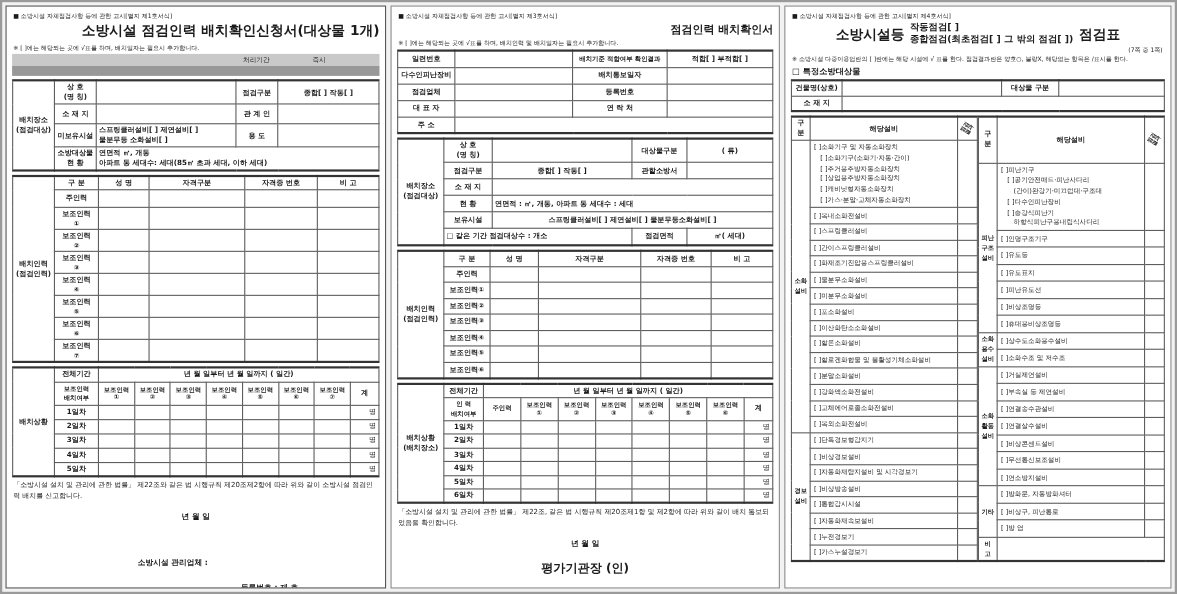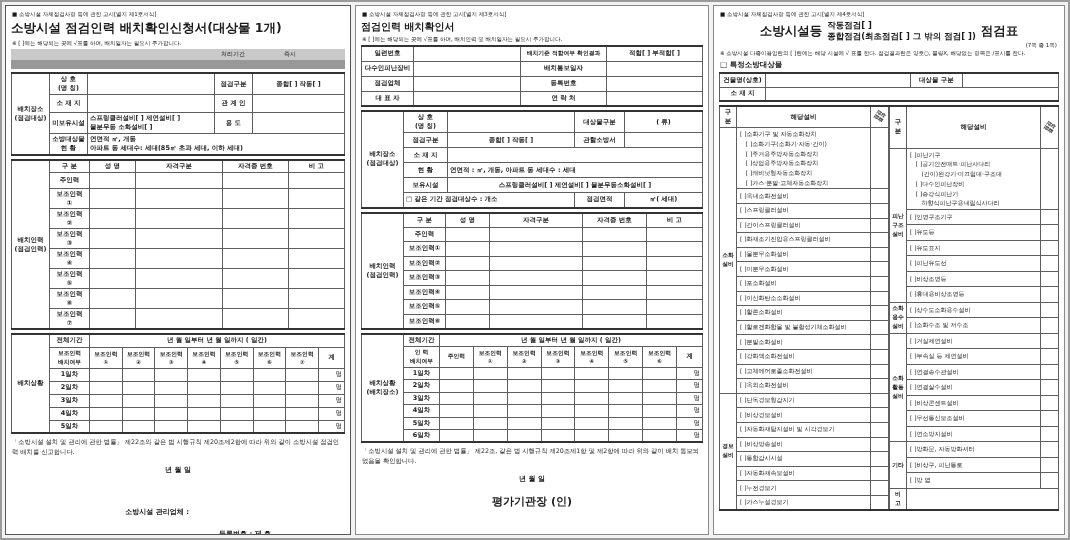--- a/index.html
+++ b/index.html
@@ -6,21 +6,21 @@
   html,body { background:#e0e0e0; }
   body { font-family:"DejaVu Sans","Liberation Sans",sans-serif; color:#1b1b1b; }
   .canvas { width:1070px; height:540px; background:#f2f2f2; border:2px solid #9a9a9a;
             display:flex; gap:4px; padding:3px; overflow:hidden; }
   .page { background:#fff; border:1px solid #8a8a8a; height:530px; padding:4px 5px; overflow:hidden; }
   .p1 { width:346px; border-color:#555; }
   .p2 { width:354px; }
   .p3 { width:352px; }
 
   .notice { font-size:5.5px; margin:1px 0 2px 1px; }
-  .title  { text-align:left; font-weight:bold; }
+  .title  { text-align:right; font-weight:bold; }
   .t1 { font-size:12.5px; margin:2px 0 3px; }
   .t2 { font-size:10px; margin:1px 0 2px; }
   .note { font-size:5.5px; margin:1px 0 2px 1px; }
 
   .procbar { margin:1px 0 3px; }
   .procbar-top { height:11px; background:#c9c9c9; display:flex; align-items:center;
                  justify-content:flex-end; font-size:6px; }
   .pb2 { margin-left:39px; margin-right:49px; }
   .procbar-bot { height:9px; background:#989898; }
 
@@ -354,20 +354,24 @@
         <td class="lb">점검업체</td>
         <td class="in"></td>
         <td class="lb">등록번호</td>
         <td class="in"></td>
       </tr>
       <tr>
         <td class="lb">대 표 자</td>
         <td class="in"></td>
         <td class="lb">연 락 처</td>
         <td class="in"></td>
+      </tr>
+      <tr>
+        <td class="lb">주      소</td>
+        <td class="in" colspan="3"></td>
       </tr>
     </tbody>
       </table>
 
     <table class="t thick" id="p2-place">
       <colgroup>
           <col style="width:42px">
           <col style="width:44px">
           <col>
           <col style="width:50px">

